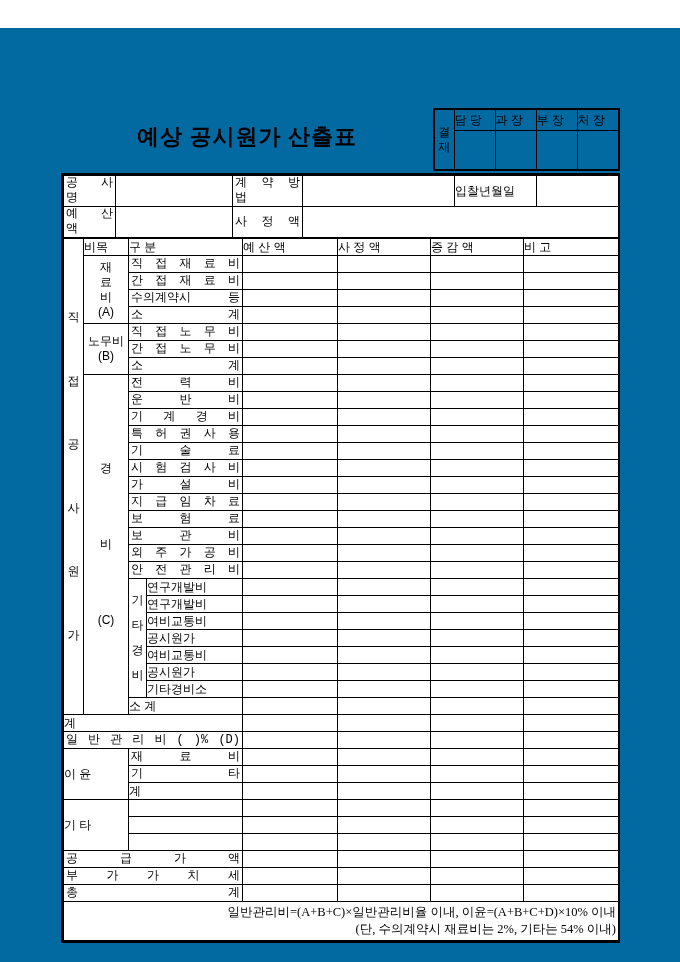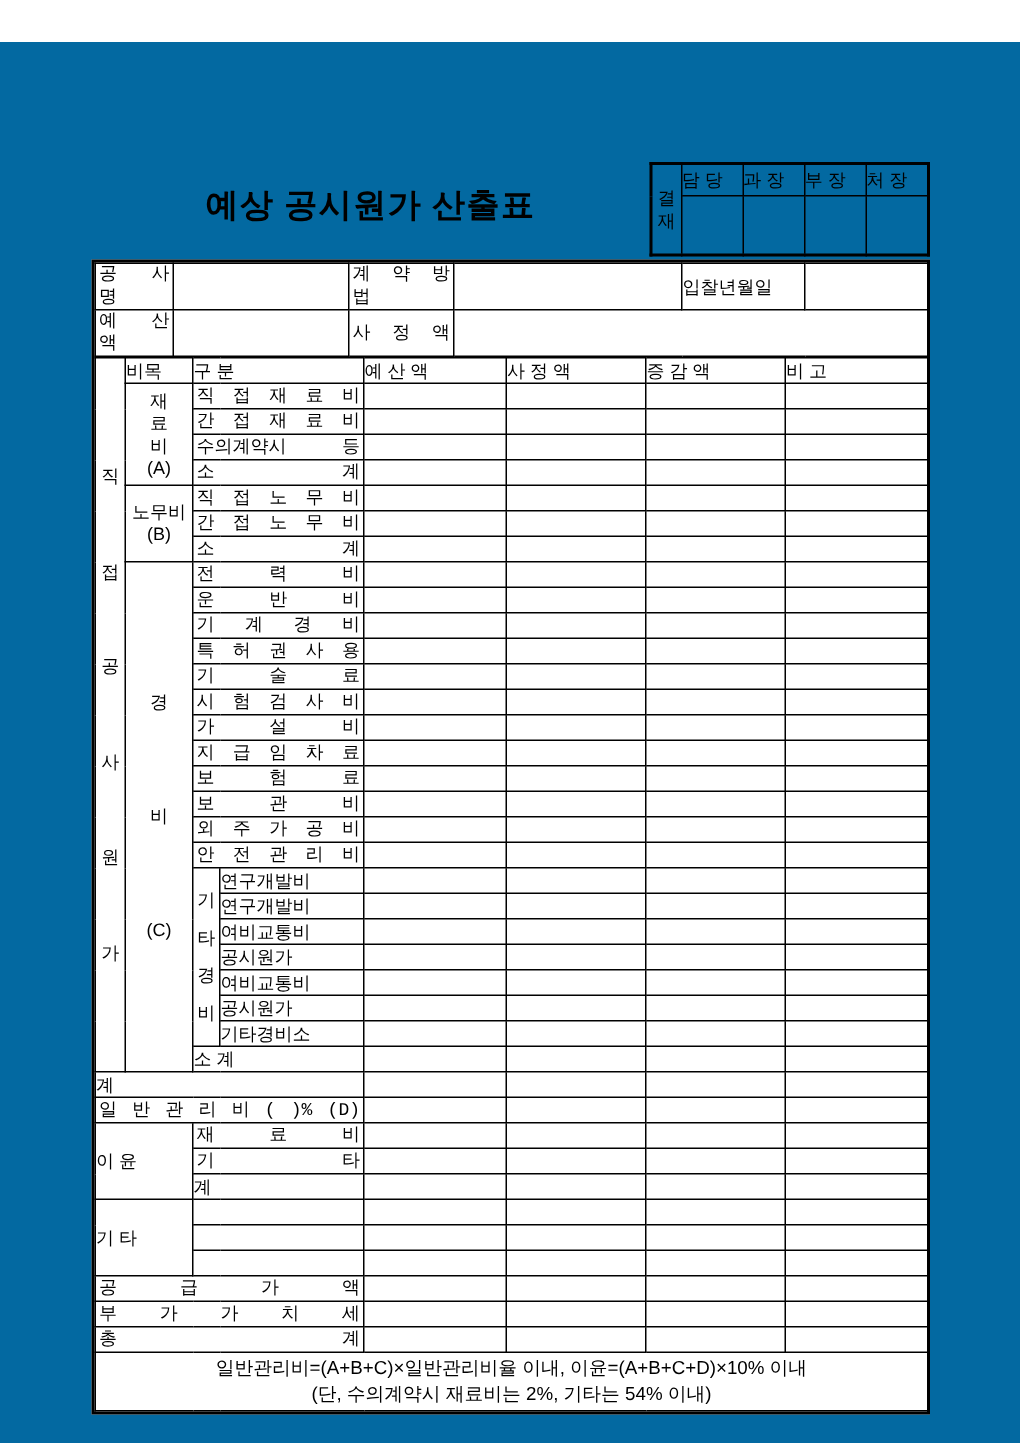--- a/index.html
+++ b/index.html
@@ -21,21 +21,21 @@
   .info td{height:17px;}
   
   .jt{text-align:justify;text-align-last:justify;padding:0 2px;font-family:Liberation Mono, monospace;}
   .ct{text-align:left;}
   .pre{white-space:pre-line;text-align:center;line-height:15px;}
   .other-label{white-space:pre-line;text-align:center;line-height:25px;}
   .vstack{display:flex;flex-direction:column;justify-content:space-evenly;
           align-items:center;height:430px;}
   .vstack3{display:flex;flex-direction:column;justify-content:space-evenly;
            align-items:center;height:290px;}
-  .note{text-align:center;padding:2px 2px;height:30px;vertical-align:middle;}
+  .note{text-align:right;padding:2px 2px;height:30px;vertical-align:middle;font-family:Liberation Serif, serif;}
   .note div{line-height:17px;font-size:12.5px;}
 </style>
 </head>
 <body>
 
 <div class="page">
 
   <div class="title">예상 공시원가 산출표</div>
 
   <table class="approval">

